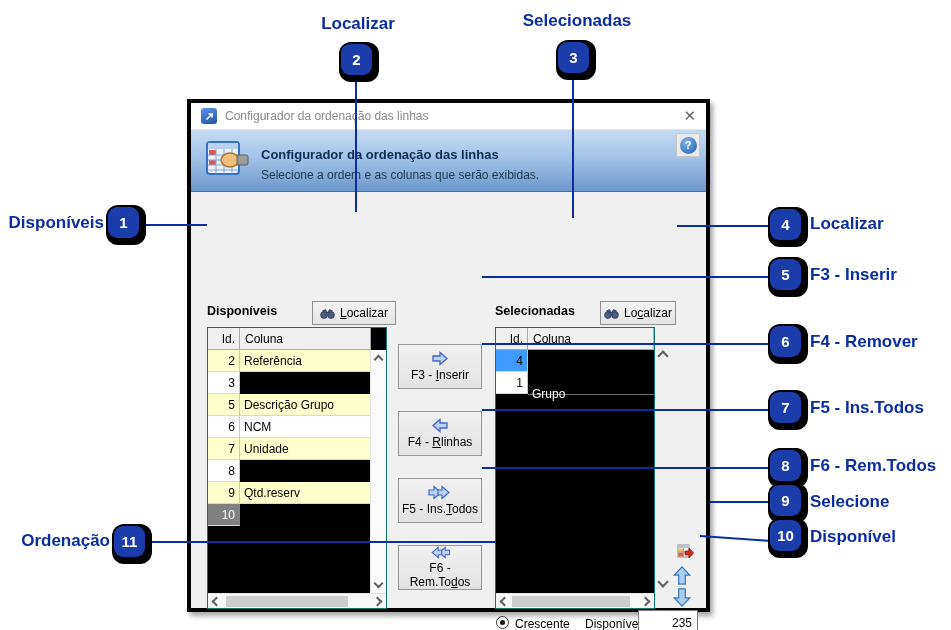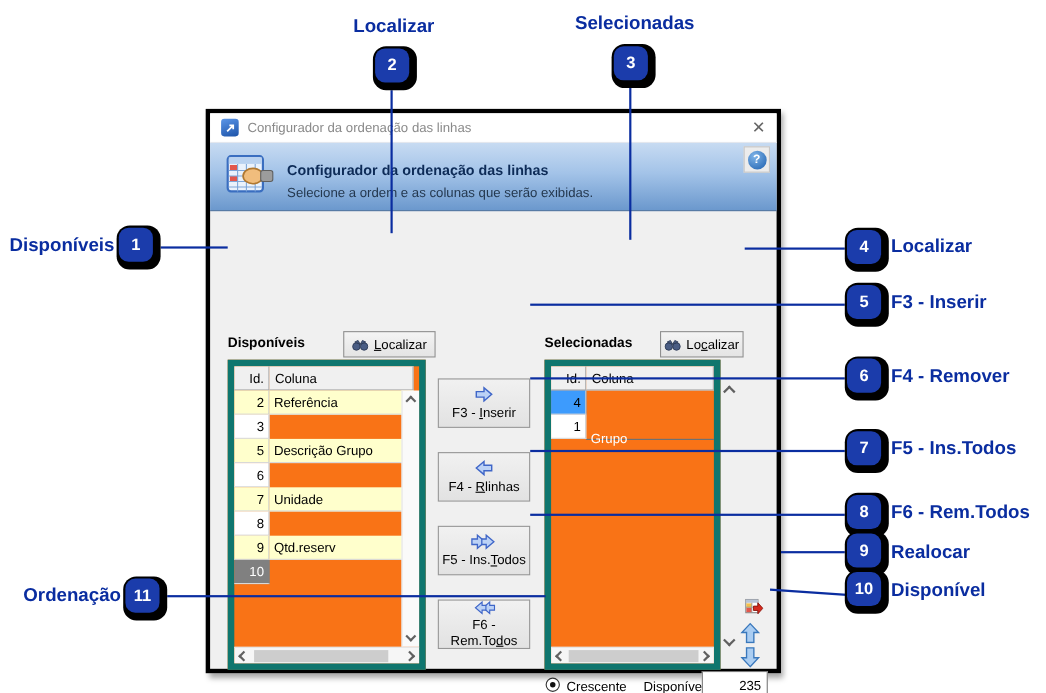--- a/index.html
+++ b/index.html
@@ -29,21 +29,21 @@
                color:#fff; font-size:11px; font-weight:bold; text-align:center; line-height:17px; }
 
   .body-area { position:absolute; left:0; top:89px; width:515px; height:416px; }
   .panel-label { position:absolute; font-size:12.5px; font-weight:bold; color:#000; }
 
   .w-btn { position:absolute; background:linear-gradient(180deg,#f4f4f4,#e4e4e4); border:1px solid #8f8f8f;
            font-size:12px; color:#000; display:flex; align-items:center; justify-content:center; gap:5px; }
   .u { text-decoration:underline; }
 
   
-  .gtable { position:absolute; background:#f97316; border:6px solid #0f766e; }
+  .gtable { position:absolute; background:#000000; border:1px solid #0f766e; }
   .thead { display:flex; height:22px; }
   .th { background:#f0f0f0; border-right:1px solid #a8a8a8; border-bottom:1px solid #a8a8a8;
         font-size:12px; color:#000; display:flex; align-items:center; }
   .th.idc { width:32px; justify-content:flex-end; padding-right:4px; }
   .th.namec { flex:1; padding-left:5px; }
   .tr { display:flex; height:22px; }
   .td { font-size:12px; display:flex; align-items:center; border-bottom:1px solid #d8d8d8; }
   .td.idc { width:32px; justify-content:flex-end; padding-right:4px; border-right:1px solid #c8c8c8; }
   .td.namec { flex:1; padding-left:4px; }
   .tr.yellow .td { background:#ffffcc; }
@@ -149,20 +149,21 @@
             </div>
           <div class="tr white">
               <div class="td idc">3</div>
             </div>
           <div class="tr yellow">
               <div class="td idc">5</div>
               <div class="td namec">Descrição Grupo</div>
             </div>
           <div class="tr white">
               <div class="td idc">6</div>
+              <div class="td namec">NCM</div>
             </div>
           <div class="tr yellow">
               <div class="td idc">7</div>
               <div class="td namec">Unidade</div>
             </div>
           <div class="tr white">
               <div class="td idc">8</div>
             </div>
           <div class="tr yellow">
               <div class="td idc">9</div>
@@ -329,20 +330,20 @@
   <div class="callout-label" style="left:810px; top:398px;">F5 - Ins.Todos</div>
 
   <div class="badge" style="left:768px; top:448px;">
       <span class="inner">8</span>
     </div>
   <div class="callout-label" style="left:810px; top:456px;">F6 - Rem.Todos</div>
 
   <div class="badge" style="left:768px; top:483px;">
       <span class="inner">9</span>
     </div>
-  <div class="callout-label" style="left:810px; top:492px;">Realocar</div>
+  <div class="callout-label" style="left:810px; top:492px;">Selecione</div>
 
   <div class="badge" style="left:768px; top:518px;">
       <span class="inner">10</span>
     </div>
   <div class="callout-label" style="left:810px; top:527px;">Disponível</div>
 
 </div>
 
 </body></html>

